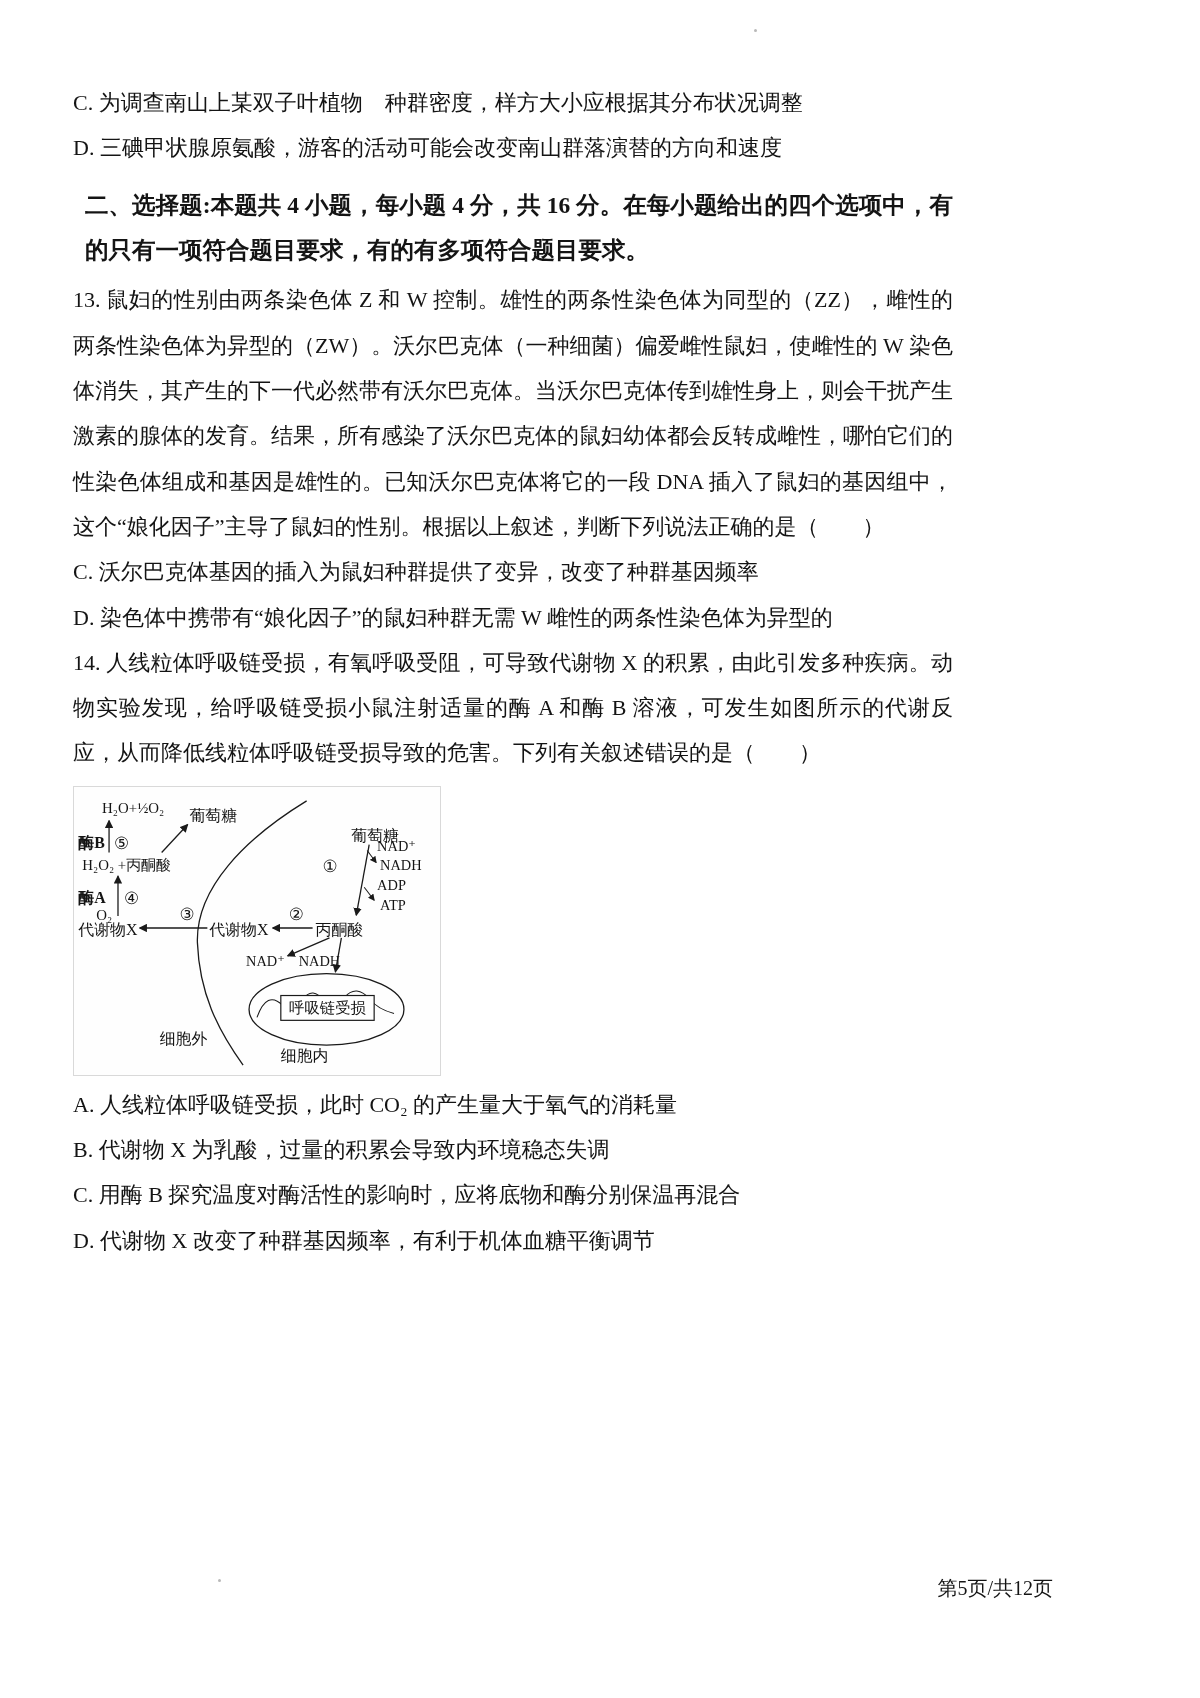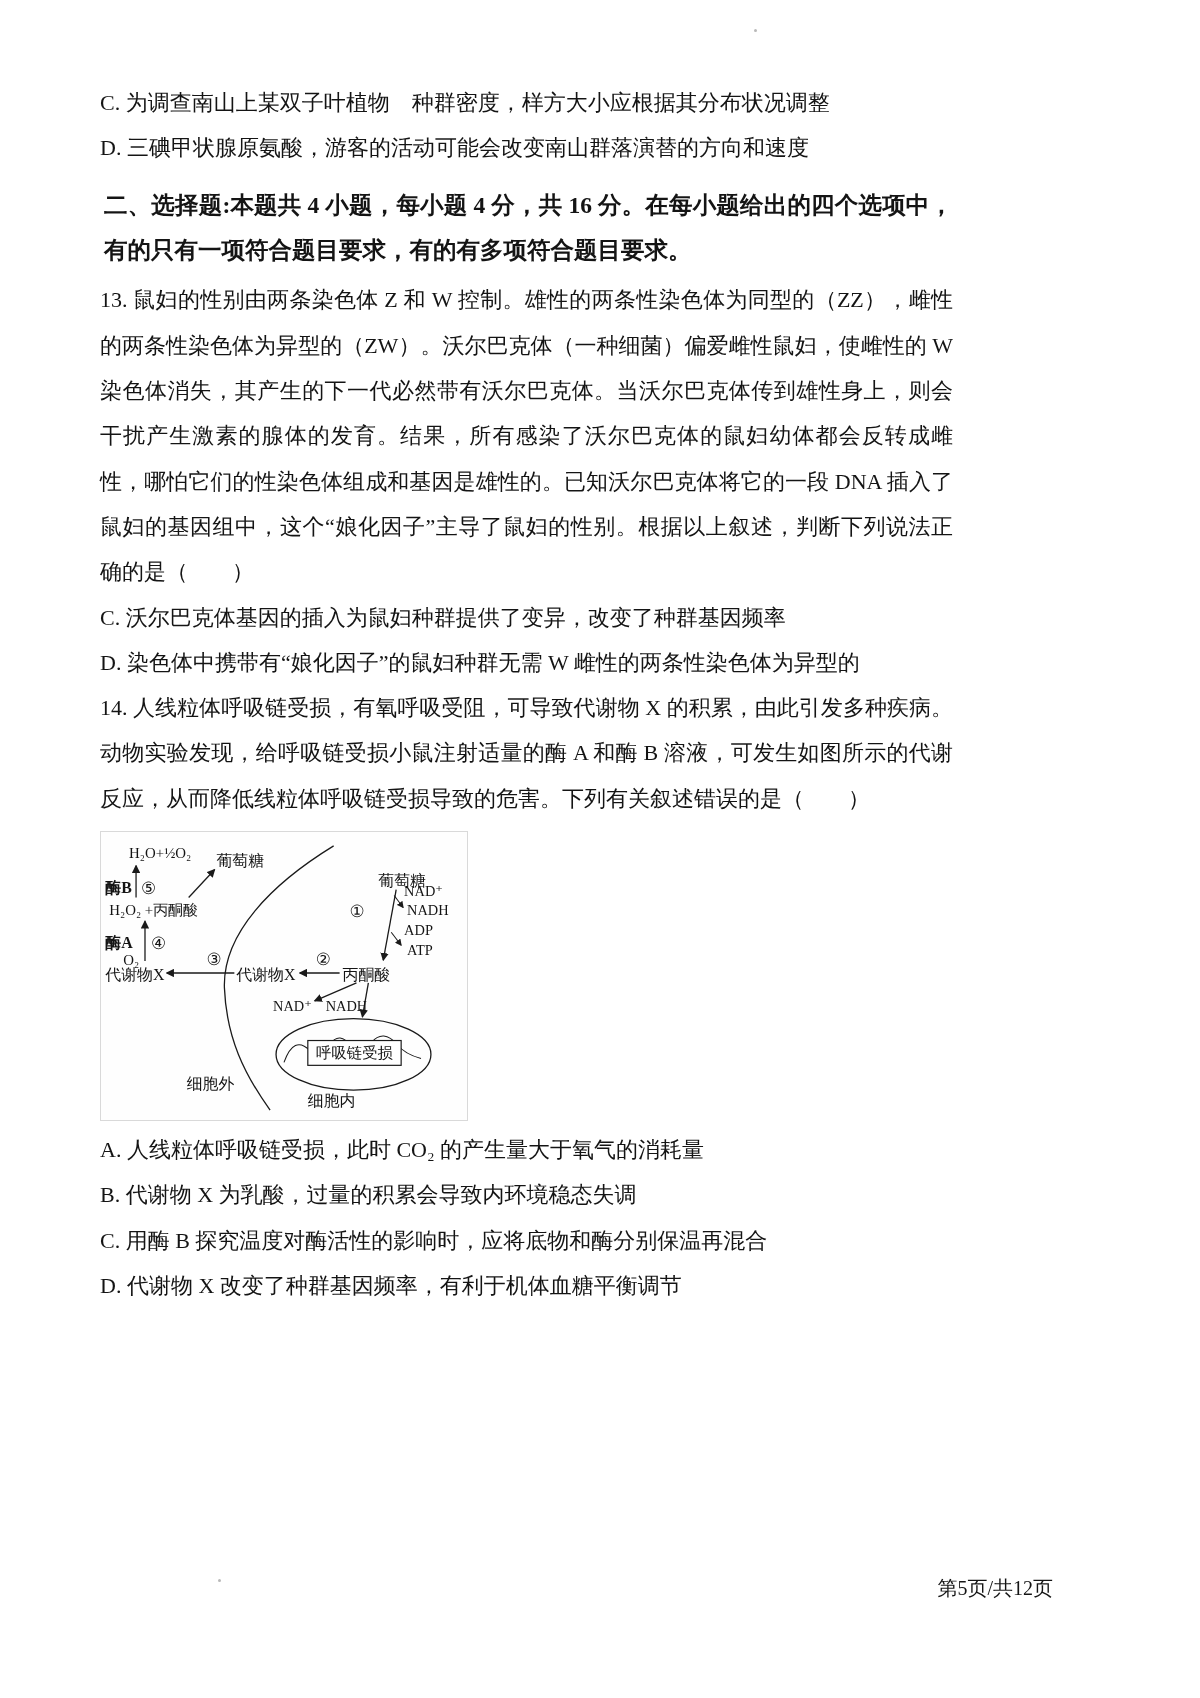--- a/index.html
+++ b/index.html
@@ -2,34 +2,34 @@
 <html><head>
 <meta charset="utf-8">
 <style>
   * { box-sizing: border-box; }
   html, body { margin: 0; padding: 0; background: #ffffff; }
   .page {
     width: 1053px;
     height: 1698px;
     background: #fff;
     position: relative;
-    padding: 80px 100px 0 100px;
+    padding: 80px 100px 0 73px;
     font-family: "Liberation Serif", "DejaVu Serif", serif;
     font-size: 22px;
     color: #141414;
     overflow: hidden;
   }
   p.text-line {
     margin: 0;
     line-height: 2.06;
     text-align: justify;
     text-justify: inter-character;
   }
   .heading {
-    margin: 12px 0 4px 4px;
+    margin: 12px 0 4px 12px;
     font-weight: 700;
     font-size: 23.5px;
     line-height: 1.93;
     text-align: justify;
   }
   .figure {
     margin: 10px 0 6px 0;
     width: 368px;
     border: 1px solid #d9d9d9;
     background: #fefefe;

